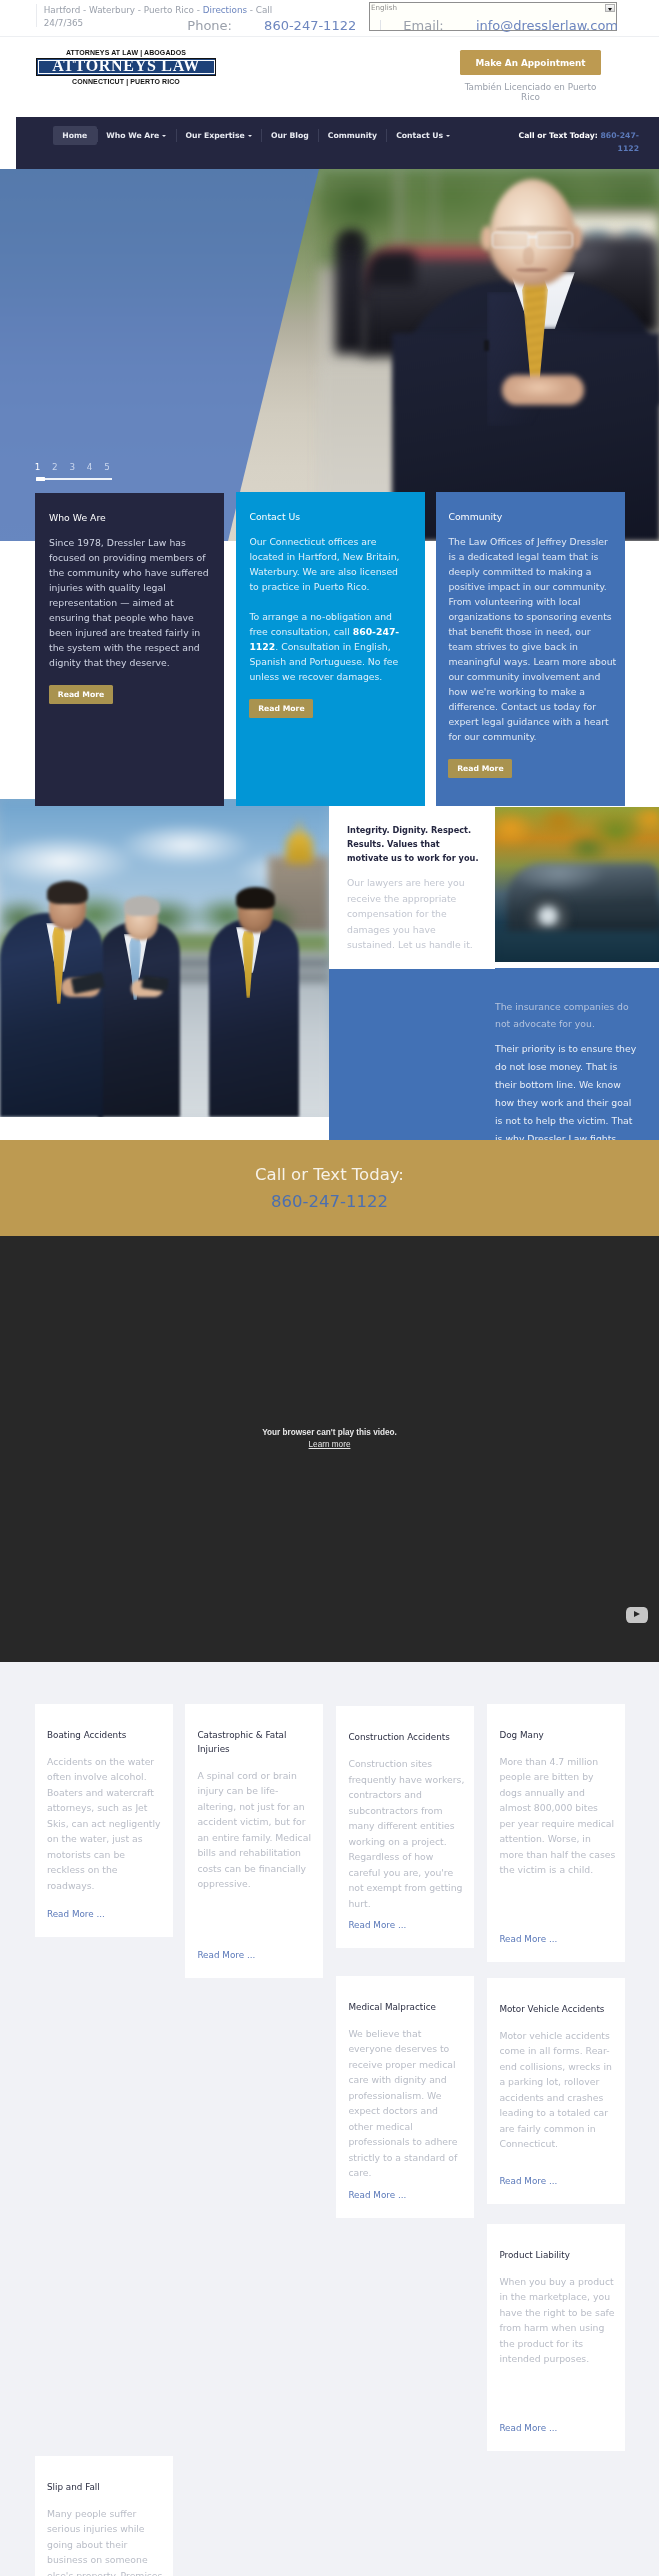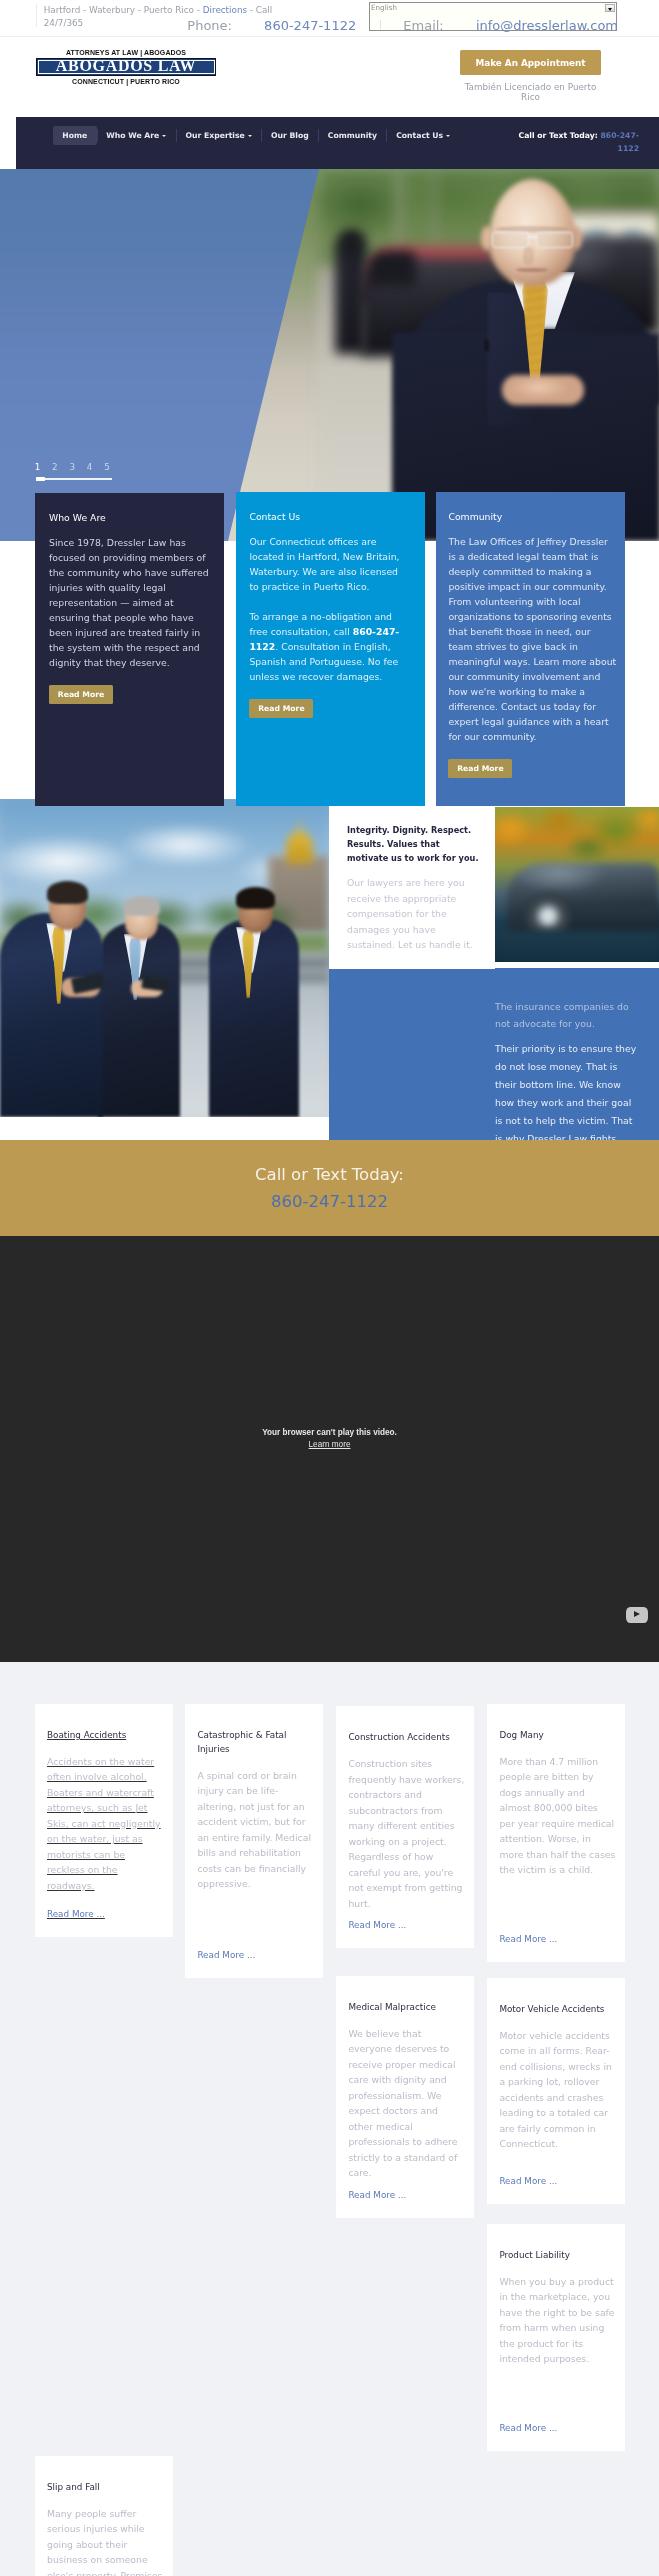--- a/index.html
+++ b/index.html
@@ -248,21 +248,21 @@
 <div class="tb-contact">
   <span>Phone:</span>&nbsp;<a href="#">860-247-1122</a>
   <span class="sep"></span>
   <span>Email:</span>&nbsp;<a href="#">info@dresslerlaw.com</a>
 </div>
 
 <a href="#" class="logo">
   <div class="logo-tag">ATTORNEYS AT LAW | ABOGADOS</div>
   <div class="logo-box">
       <div class="logo-box-in">
-        <span class="logo-name">ABOGADOS LAW</span>
+        <span class="logo-name">ATTORNEYS LAW</span>
       </div>
     </div>
   <div class="logo-states">CONNECTICUT | PUERTO RICO</div>
 </a>
 <a href="#" class="btn-gold">Make An Appointment</a>
 <div class="licensed">También Licenciado en Puerto Rico</div>
 
 <div class="nav">
   <div class="nav-items">
     <a href="#" class="nav-item active">
@@ -425,21 +425,21 @@
 <div class="video">
   <div class="video-msg">
     <b>Your browser can't play this video.</b>
     <a href="#">Learn more</a>
   </div>
 </div>
 <div class="yt"></div>
 
 <div class="areas">
   <div class="areas-grid" id="areas-grid">
-      <div class="acard" style="left: 6.6px; top: 0px; height: 233px; text-decoration: underline;">
+      <div class="acard" style="left: 6.6px; top: 0px; height: 233px;">
         <h3>Boating Accidents</h3>
         <p>Accidents on the water often involve alcohol. Boaters and watercraft attorneys, such as Jet Skis, can act negligently on the water, just as motorists can be reckless on the roadways.</p>
         <a href="#" class="more">Read More ...</a>
       </div>
       <div class="acard" style="left: 157px; top: 0px; height: 274px;">
         <h3>Catastrophic &amp; Fatal Injuries</h3>
         <p>A spinal cord or brain injury can be life-altering, not just for an accident victim, but for an entire family. Medical bills and rehabilitation costs can be financially oppressive.</p>
         <a href="#" class="more">Read More ...</a>
       </div>
       <div class="acard" style="left: 308px; top: 2.1px; height: 242px;">

